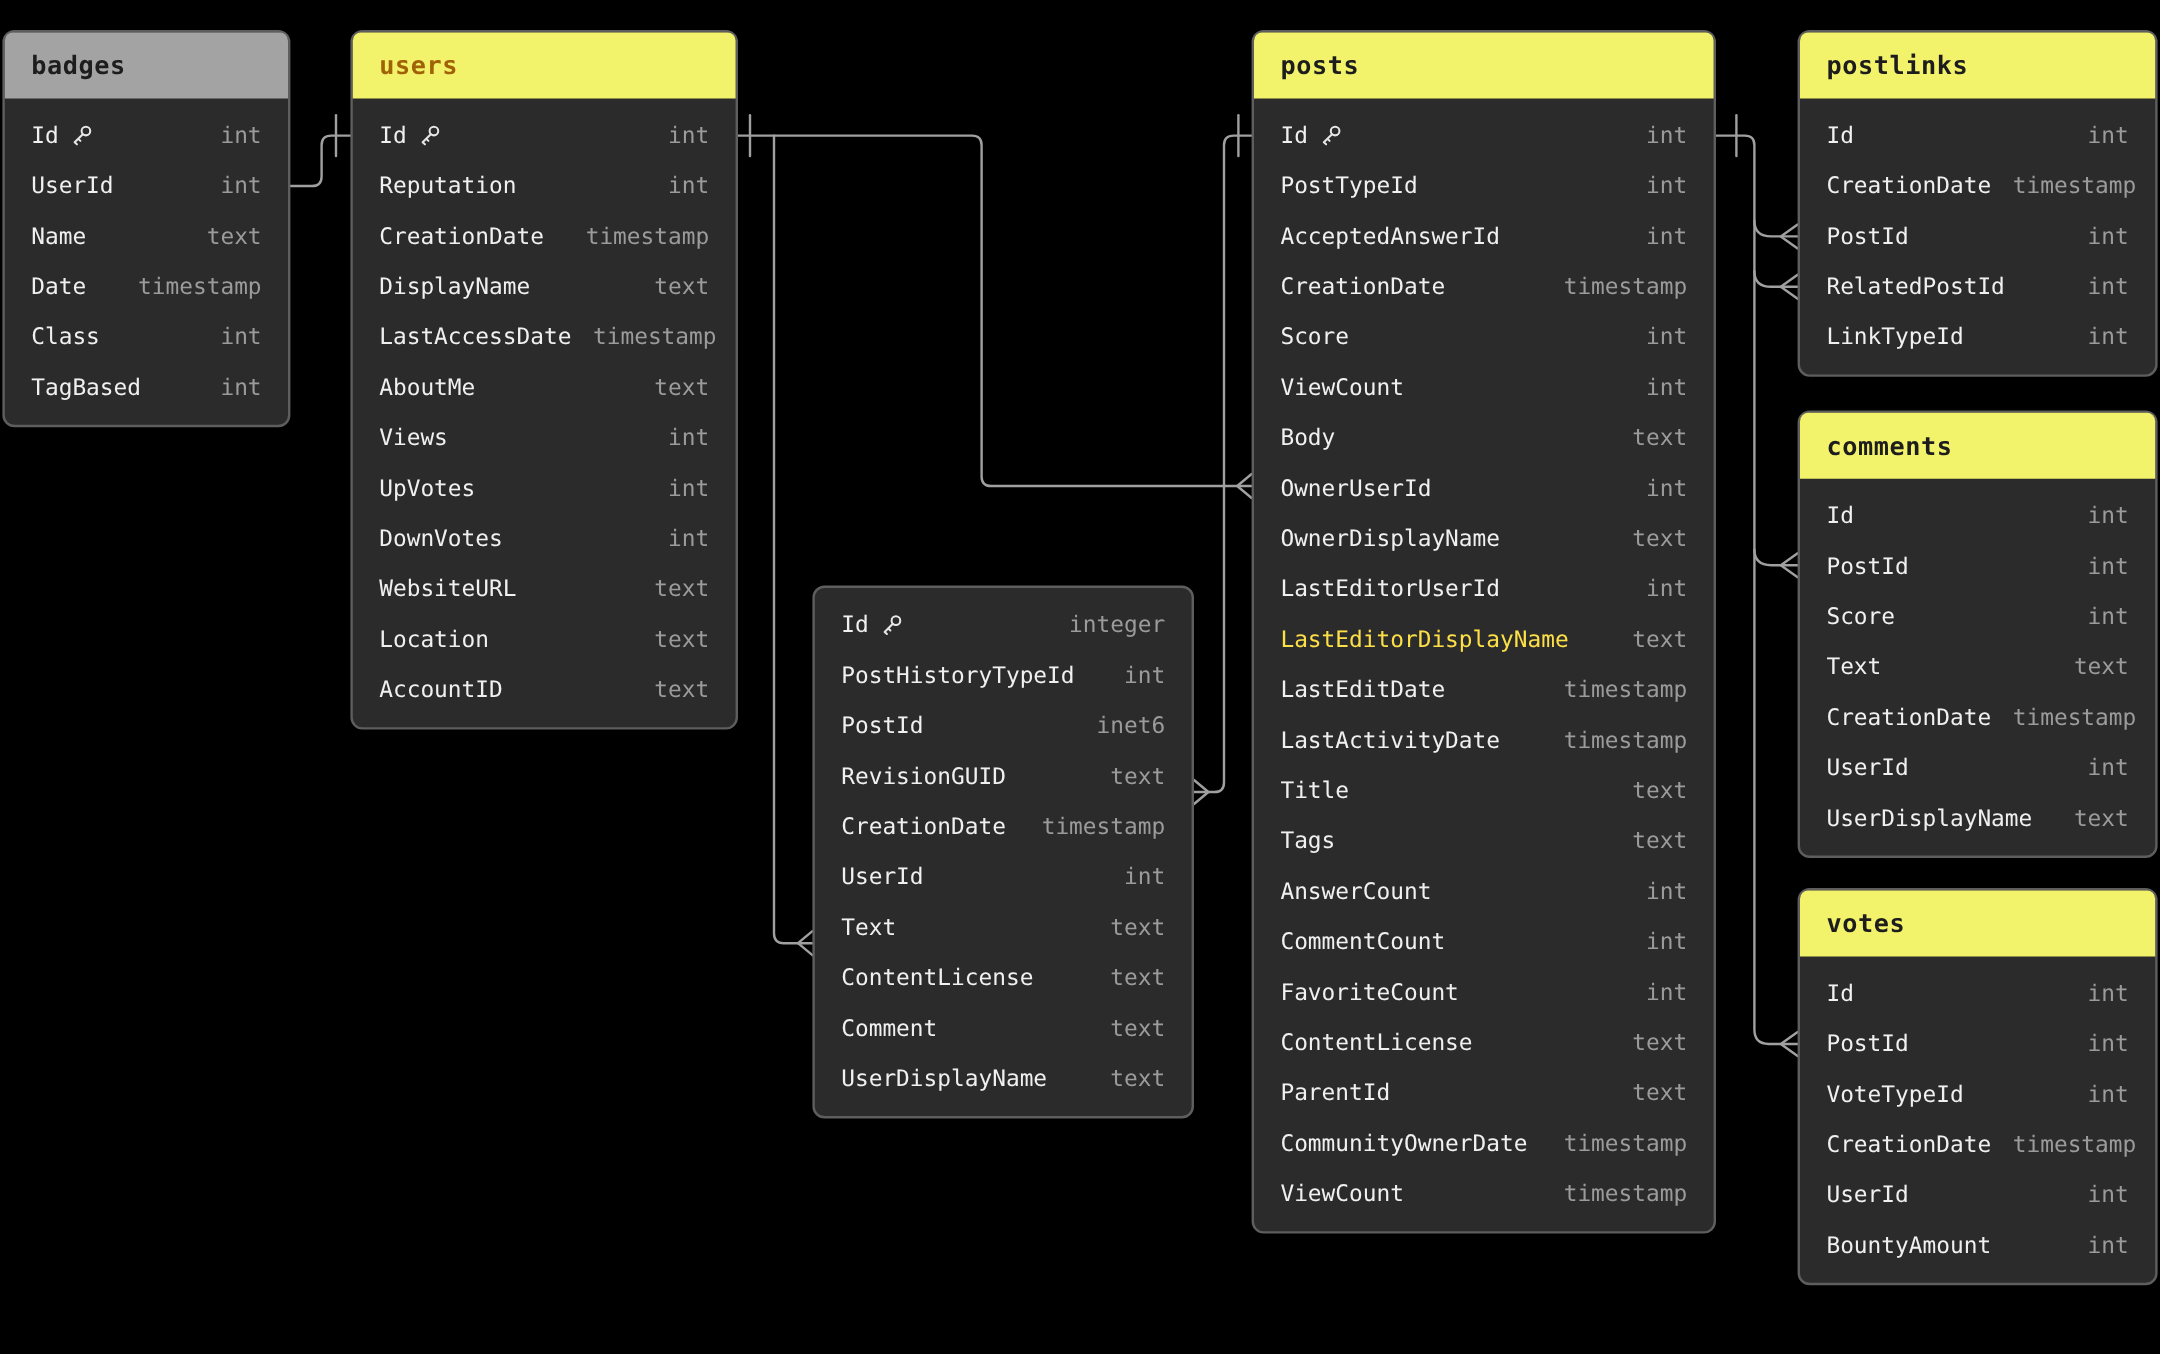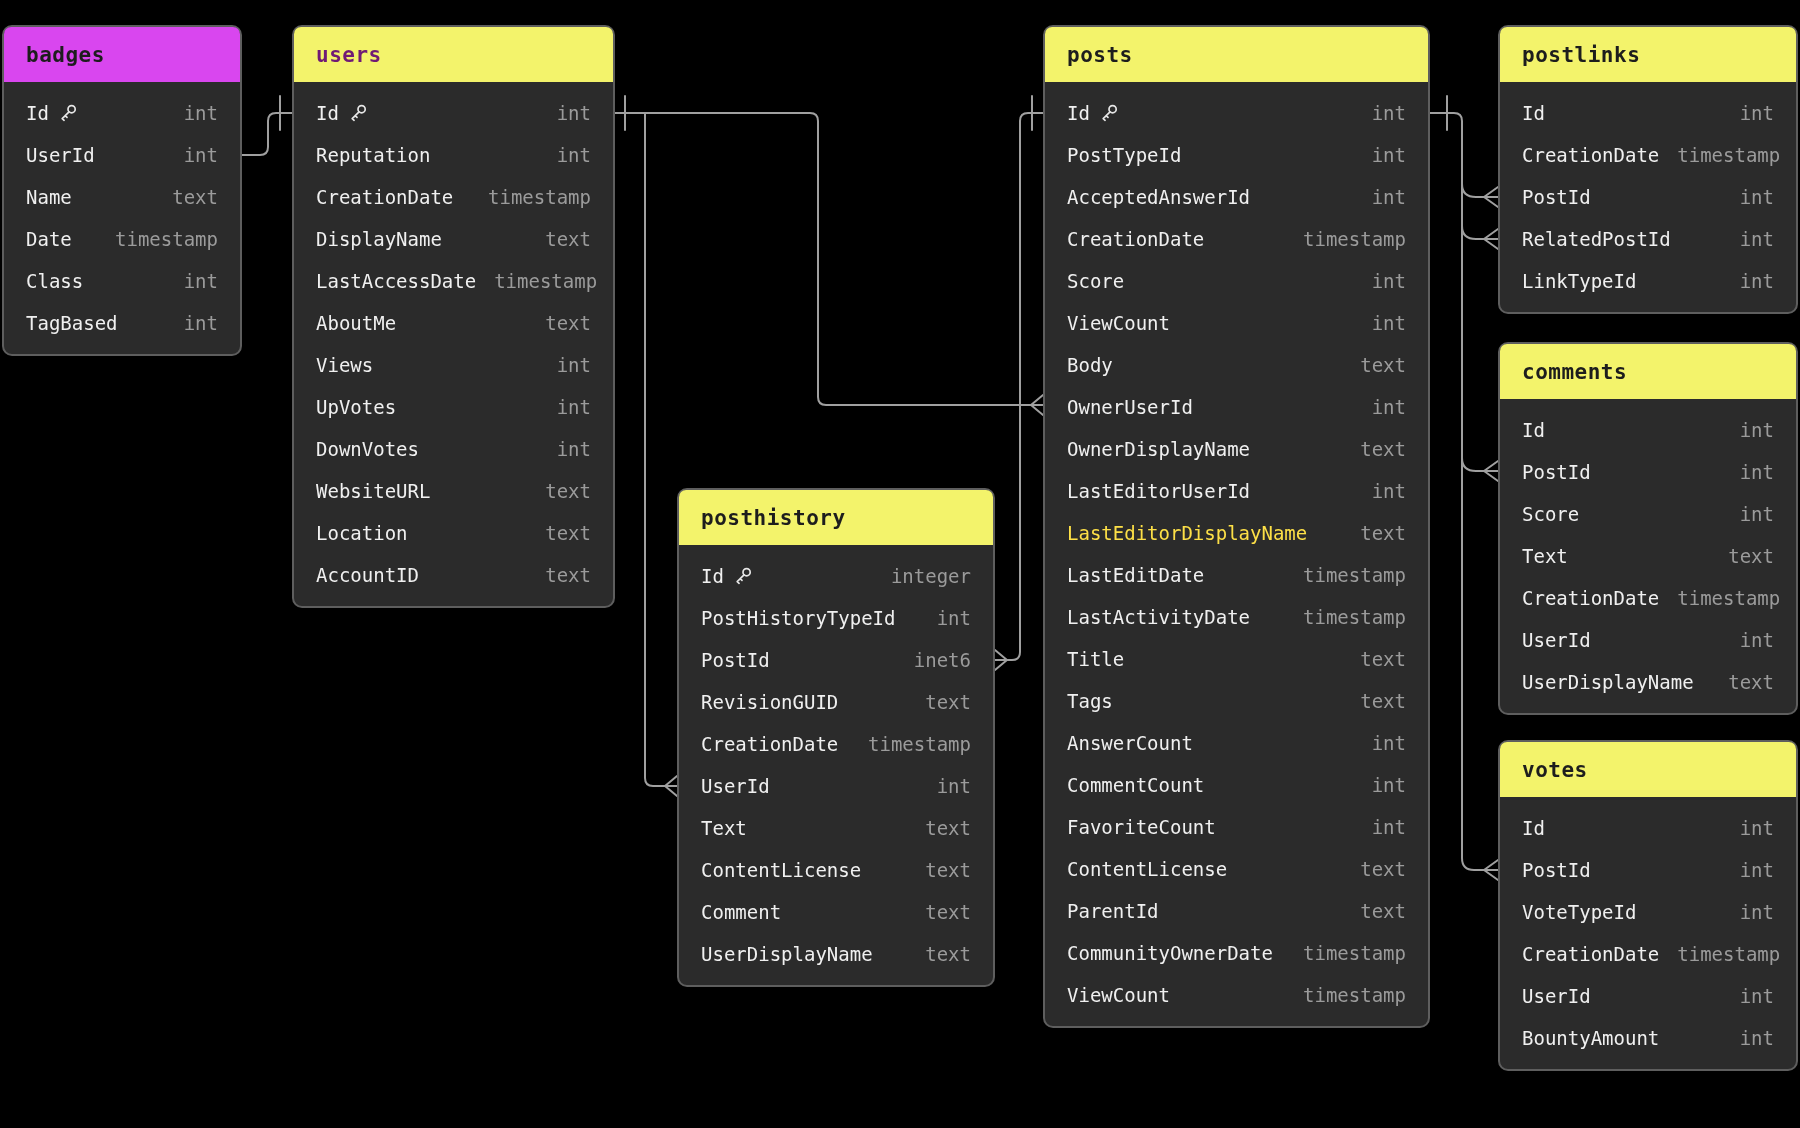--- a/index.html
+++ b/index.html
@@ -65,21 +65,21 @@
       <path d="M 1484 239 L 1498 229 M 1484 239 L 1498 249" style="stroke: rgb(160, 160, 160);"></path>
     </g>
     <g>
       <path d="M 1462 458 Q 1462 471 1476 471 H 1498" style="stroke: rgb(160, 160, 160);"></path>
       <path d="M 1484 471 L 1498 461 M 1484 471 L 1498 481" style="stroke: rgb(160, 160, 160);"></path>
     </g>
   </svg>
 
   <div id="tables-layer">
       <div class="table" style="left: 2px; top: 25px; width: 240px; background: rgb(43, 43, 43); border-color: rgb(94, 94, 94);">
-        <div class="table-header" style="background: #d946ef; color: rgb(29, 29, 29);">
+        <div class="table-header" style="background: #a3a3a3; color: rgb(29, 29, 29);">
           <span>badges</span>
         </div>
         <div class="rows">
           <div class="row">
             <span class="fname" style="color: rgb(240, 240, 240);">
               <span>Id</span>
               <span class="keyicon">
                 <svg width="20" height="20" viewBox="0 0 20 20">
                   <g stroke="#e6e6e6" stroke-width="1.7" fill="none" stroke-linecap="round">
                     <circle cx="13.6" cy="6.2" r="3.6"></circle>
@@ -116,21 +116,21 @@
           </div>
           <div class="row">
             <span class="fname" style="color: rgb(240, 240, 240);">
               <span>TagBased</span>
             </span>
             <span class="ftype" style="color: rgb(155, 155, 155);">int</span>
           </div>
         </div>
       </div>
       <div class="table" style="left: 292px; top: 25px; width: 323px; background: rgb(43, 43, 43); border-color: rgb(94, 94, 94);">
-        <div class="table-header" style="background: rgb(243, 243, 107); color: #701a75;">
+        <div class="table-header" style="background: rgb(243, 243, 107); color: #a16207;">
           <span>users</span>
         </div>
         <div class="rows">
           <div class="row">
             <span class="fname" style="color: rgb(240, 240, 240);">
               <span>Id</span>
               <span class="keyicon">
                 <svg width="20" height="20" viewBox="0 0 20 20">
                   <g stroke="#e6e6e6" stroke-width="1.7" fill="none" stroke-linecap="round">
                     <circle cx="13.6" cy="6.2" r="3.6"></circle>
@@ -203,23 +203,20 @@
           </div>
           <div class="row">
             <span class="fname" style="color: rgb(240, 240, 240);">
               <span>AccountID</span>
             </span>
             <span class="ftype" style="color: rgb(155, 155, 155);">text</span>
           </div>
         </div>
       </div>
       <div class="table" style="left: 677px; top: 488px; width: 318px; background: rgb(43, 43, 43); border-color: rgb(94, 94, 94);">
-        <div class="table-header" style="background: rgb(243, 243, 107); color: rgb(29, 29, 29);">
-          <span>posthistory</span>
-        </div>
         <div class="rows">
           <div class="row">
             <span class="fname" style="color: rgb(240, 240, 240);">
               <span>Id</span>
               <span class="keyicon">
                 <svg width="20" height="20" viewBox="0 0 20 20">
                   <g stroke="#e6e6e6" stroke-width="1.7" fill="none" stroke-linecap="round">
                     <circle cx="13.6" cy="6.2" r="3.6"></circle>
                     <path d="M 11 8.8 L 4.2 15.6 M 4.2 15.6 L 6.1 17.3 M 7.2 12.6 L 9 14.4"></path>
                   </g>

